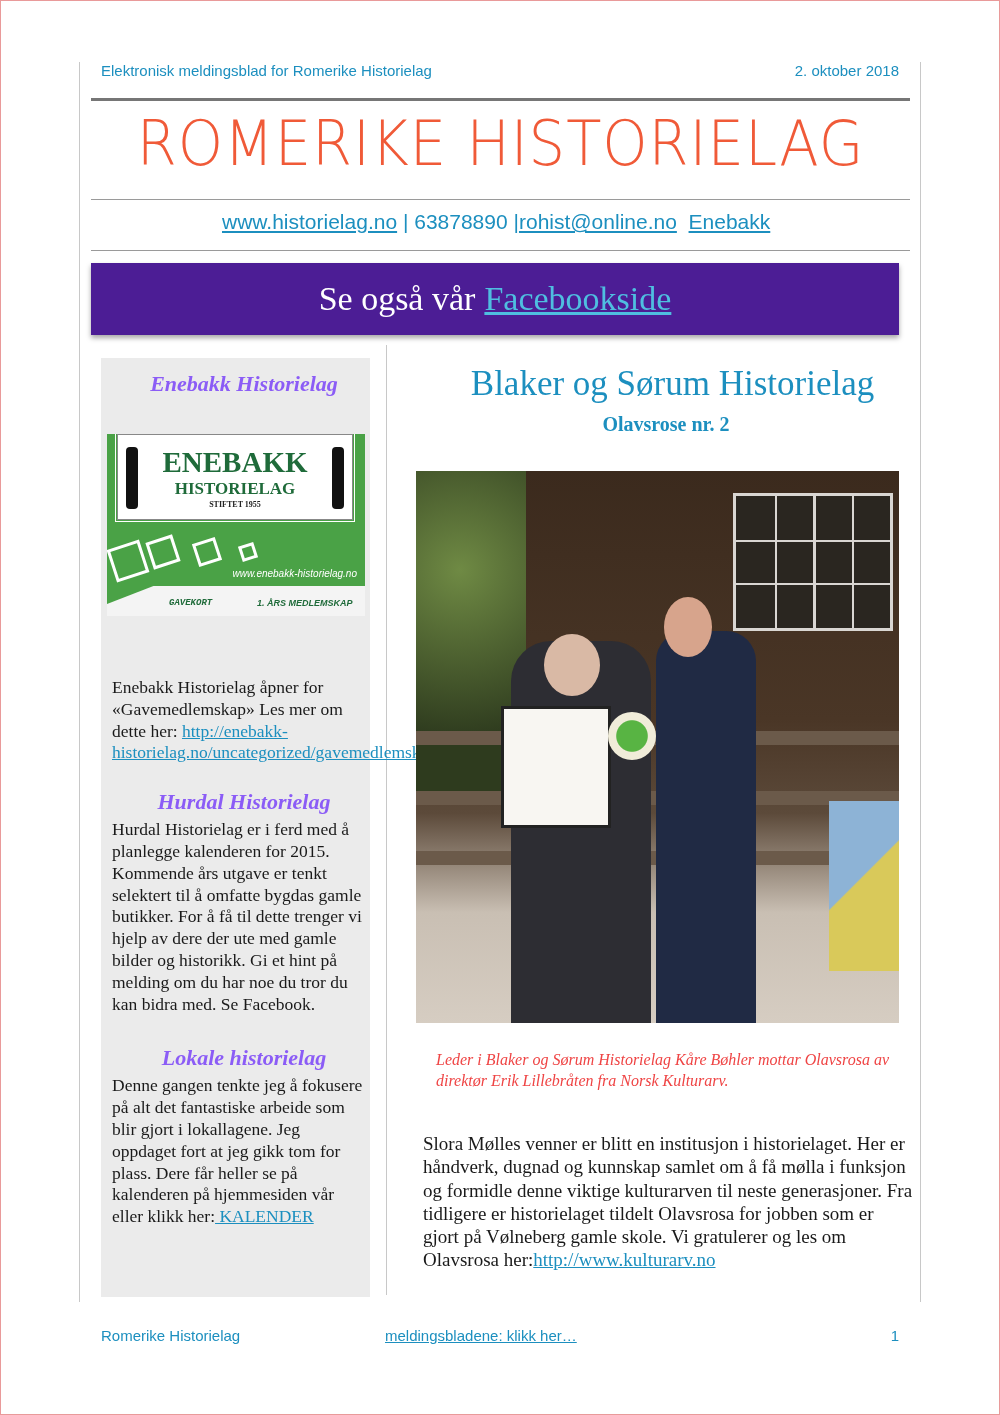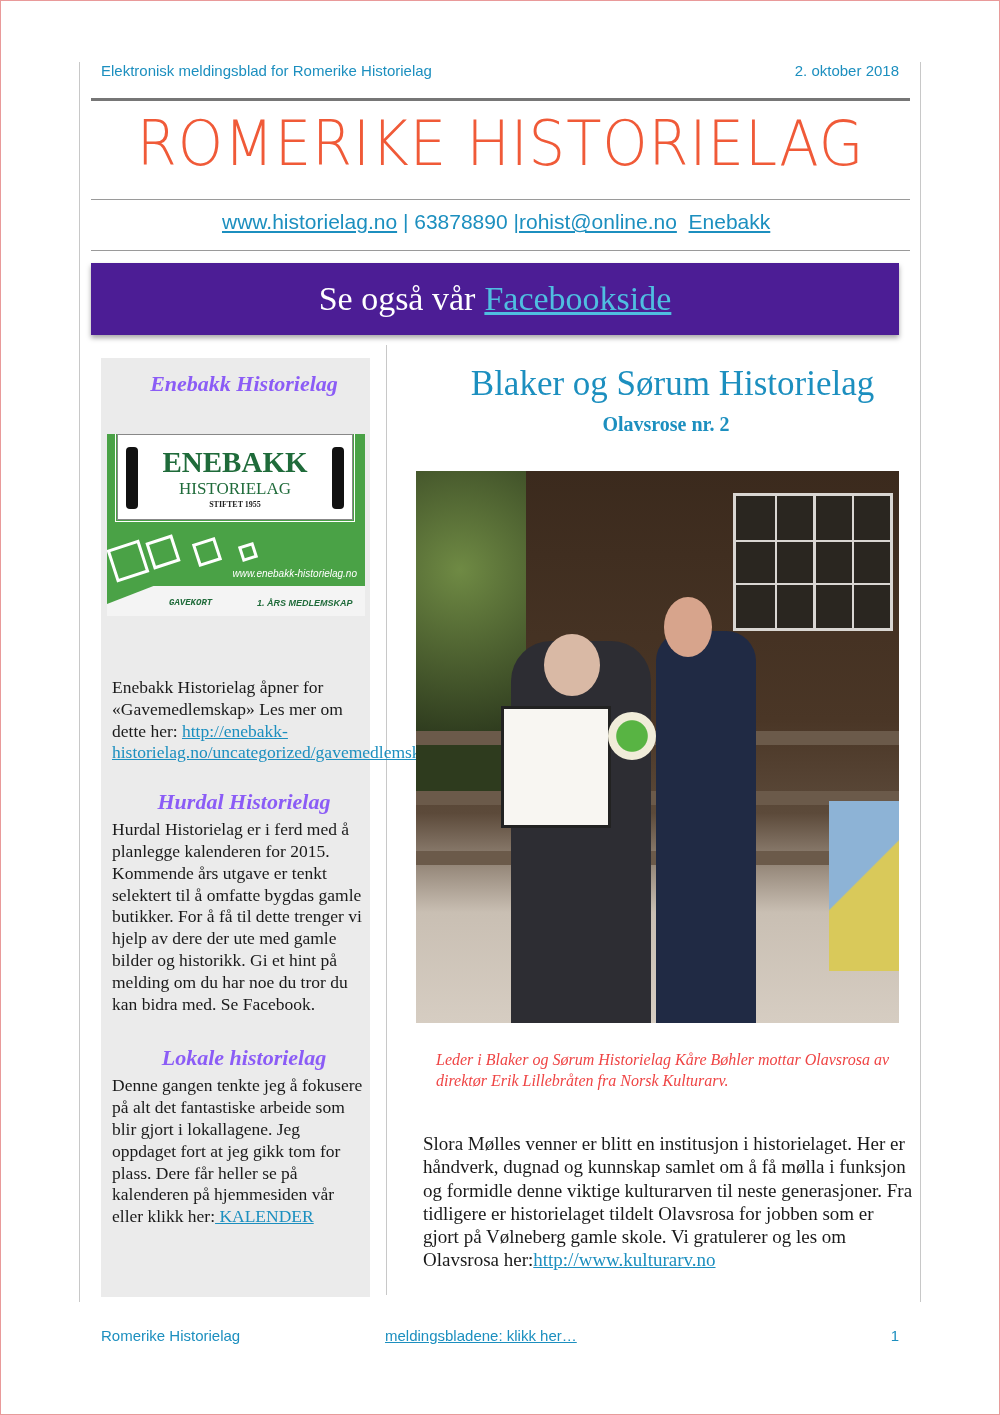--- a/index.html
+++ b/index.html
@@ -68,21 +68,21 @@
     background: #4aa246; overflow: hidden;
   }
   .card .inner {
     position: absolute; left: 10px; top: 0; width: 234px; height: 84px;
     background: #ffffff; border: 1px solid #888;
     outline: 1px solid #fff; outline-offset: 1px;
   }
   .card .t1 { position: absolute; left: 0; right: 0; top: 12px; text-align: center;
     font-family: "Liberation Serif", serif; font-weight: bold; color: #1f6b3a; font-size: 29px; line-height: 30px; }
   .card .t2 { position: absolute; left: 0; right: 0; top: 44px; text-align: center;
-    font-family: "Liberation Serif", serif; font-weight: normal; color: #1f6b3a; font-size: 17px; }
+    font-family: "Liberation Serif", serif; font-weight: bold; color: #1f6b3a; font-size: 17px; }
   .card .t3 { position: absolute; left: 0; right: 0; top: 65px; text-align: center;
     font-family: "Liberation Serif", serif; font-weight: bold; color: #222; font-size: 8px; }
   .card .orn { position: absolute; top: 12px; width: 12px; height: 62px; background: #111; border-radius: 4px; }
   .card .orn.l { left: 8px; } .card .orn.r { right: 8px; }
   .card .sq { position: absolute; border: 3px solid #fff; transform: rotate(-18deg); }
   .card .url { position: absolute; right: 8px; top: 134px; color: #fff; font-family: Liberation Sans, sans-serif;
     font-style: italic; font-size: 10px; }
   .card .strip { position: absolute; left: 0; right: 0; bottom: 0; height: 30px; background: #f4f4f4;
     clip-path: polygon(18% 0, 100% 0, 100% 100%, 0 100%, 0 60%); }
   .card .strip span { position: absolute; top: 12px; font-style: italic; font-weight: bold;

